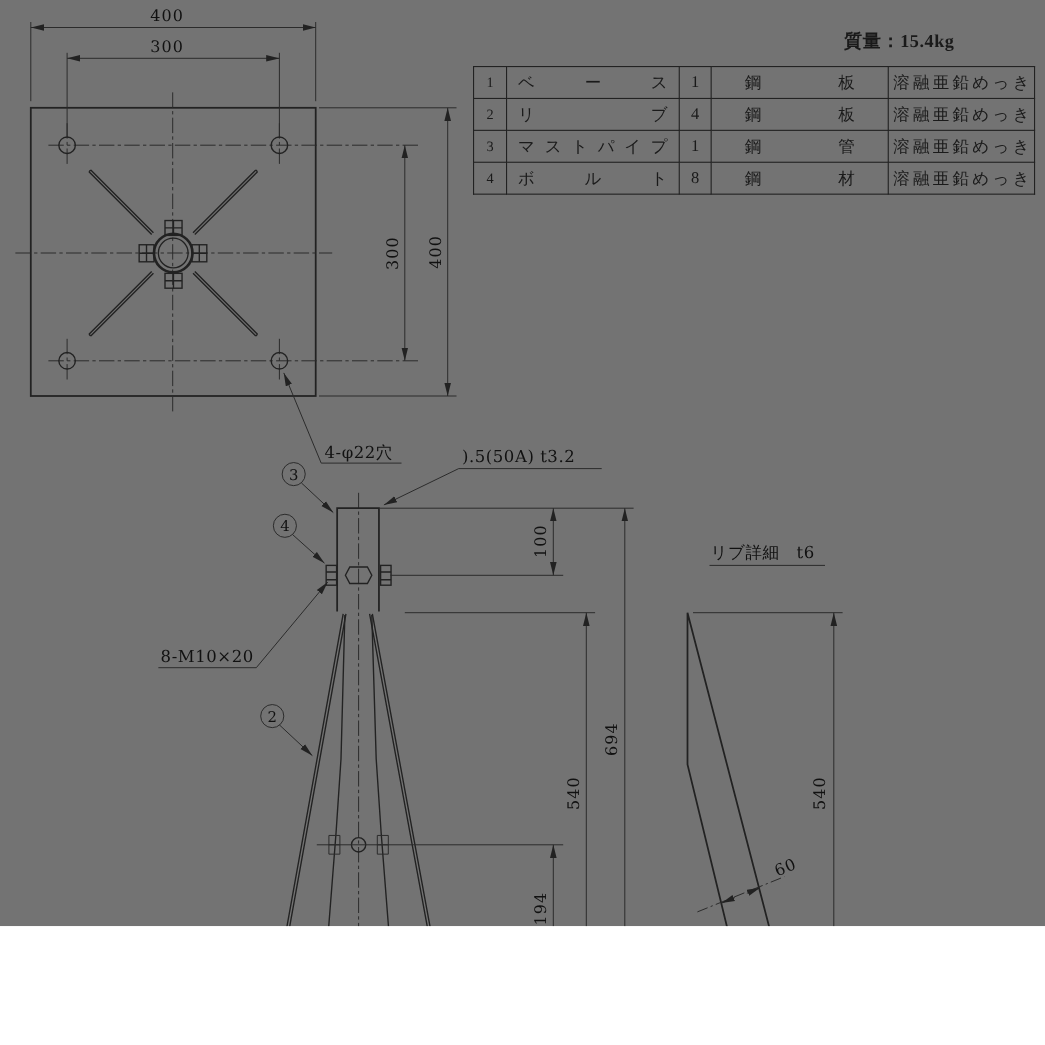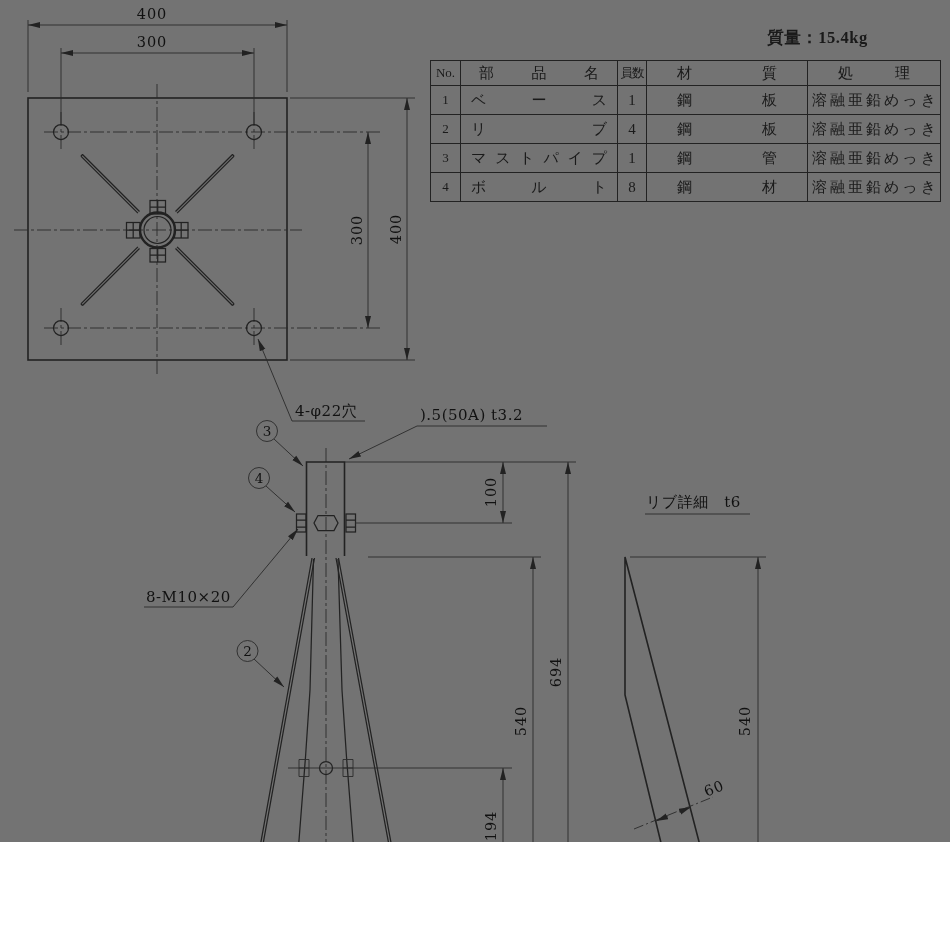--- a/index.html
+++ b/index.html
@@ -222,43 +222,20 @@
         <line class="tl" x1="679" y1="812" x2="691" y2="807" marker-end="url(#ar)"></line>
         <text class="dimtxt" x="716" y="793" text-anchor="middle" transform="rotate(-22 716 793)">60</text>
       </g>
     </g>
   </svg>
 
   <div id="mass">質量：15.4kg</div>
 
   <table id="parts-table">
     <tbody>
-      <tr class="hdr">
-        <td class="c-no">No.</td>
-        <td class="c-name">
-            <div class="js-justify pad-hdr-name">
-              <span>部</span>
-              <span>品</span>
-              <span>名</span>
-            </div>
-          </td>
-        <td class="c-qty qty-hdr">員数</td>
-        <td class="c-mat">
-            <div class="js-justify pad-mat">
-              <span>材</span>
-              <span>質</span>
-            </div>
-          </td>
-        <td class="c-trt">
-            <div class="js-justify pad-mat">
-              <span>処</span>
-              <span>理</span>
-            </div>
-          </td>
-      </tr>
       <tr>
         <td class="c-no">1</td>
         <td class="c-name">
             <div class="js-justify pad-name">
               <span>ベ</span>
               <span>ー</span>
               <span>ス</span>
             </div>
           </td>
         <td class="c-qty">1</td>

